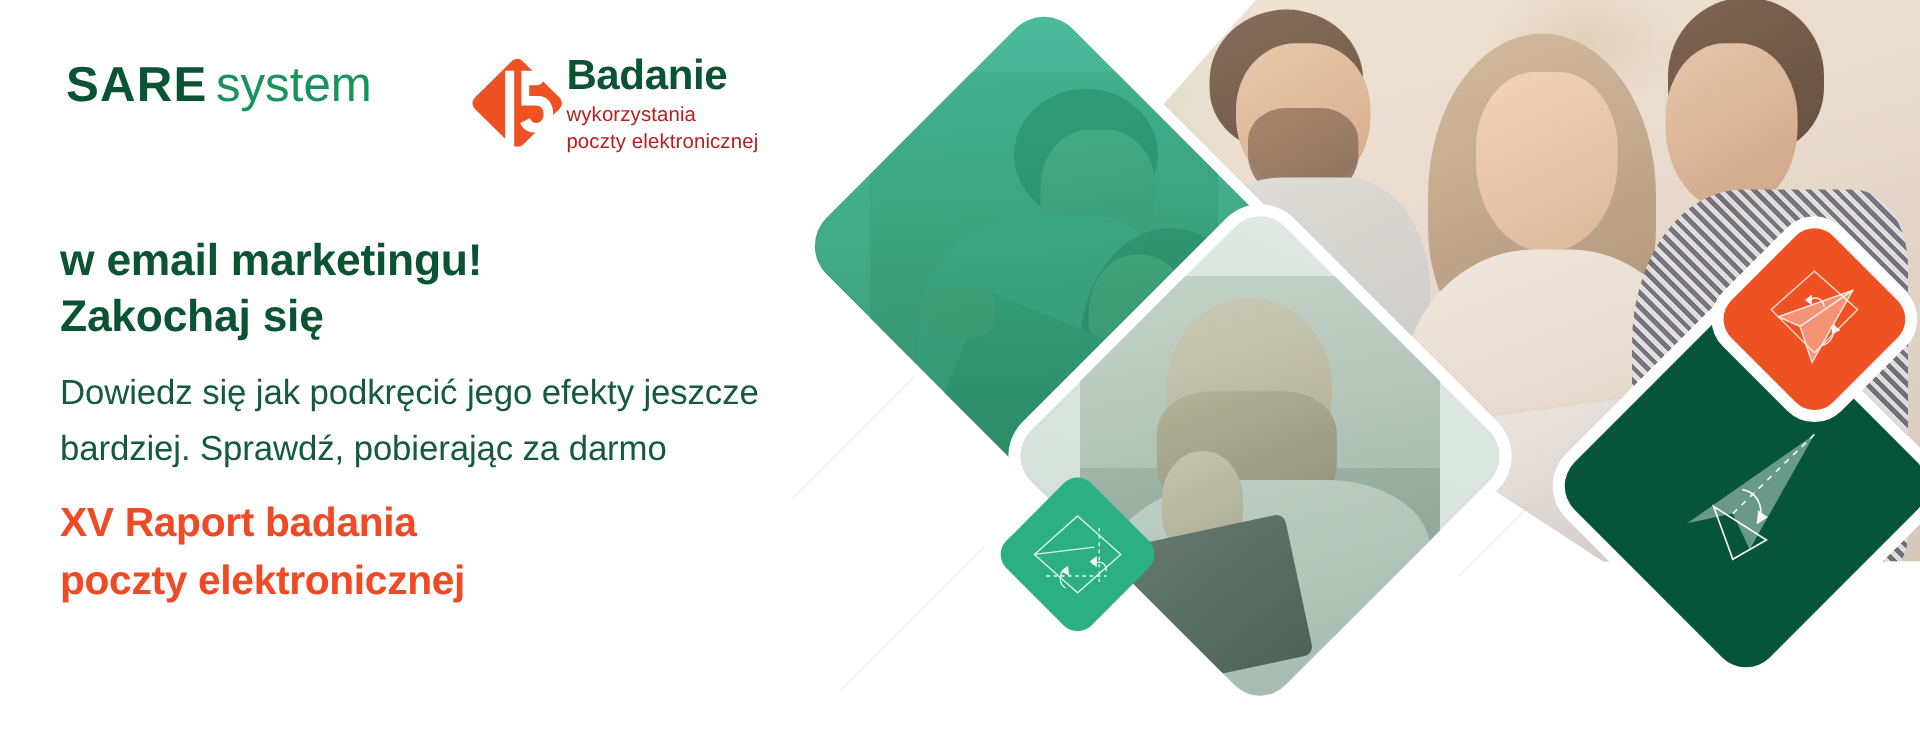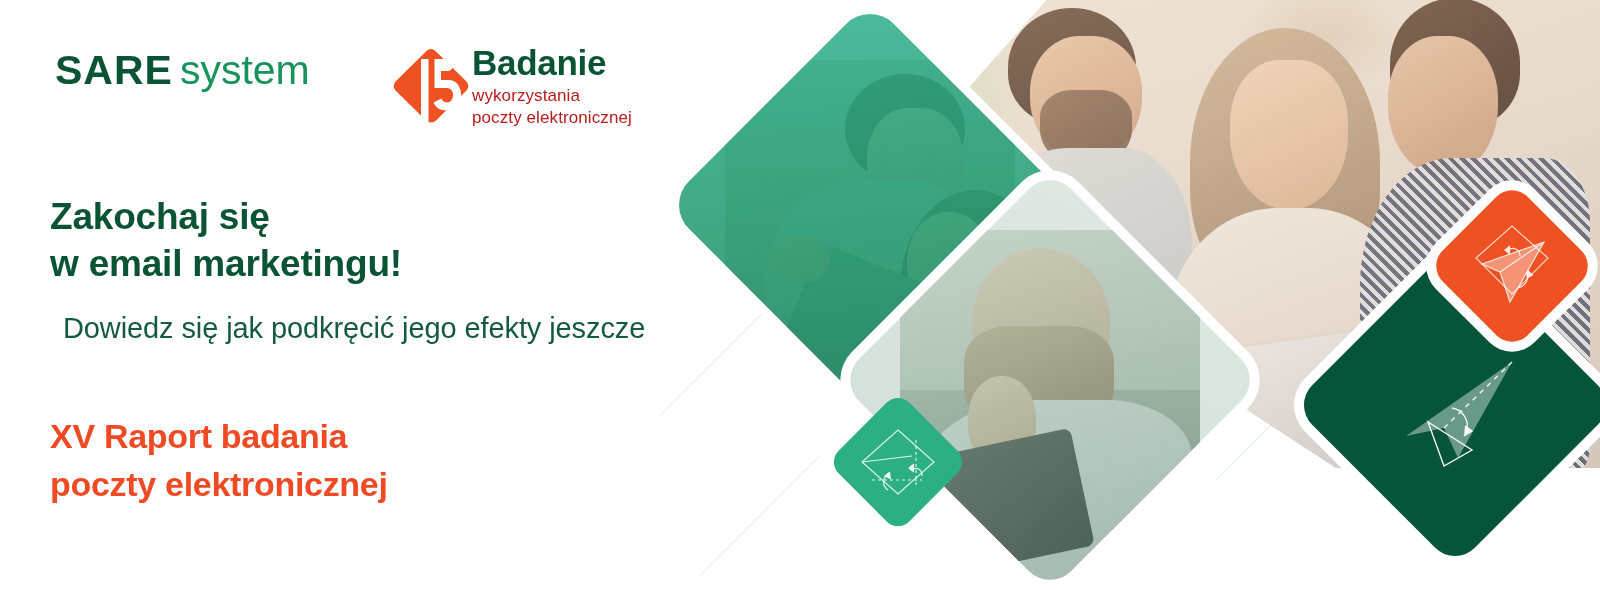--- a/index.html
+++ b/index.html
@@ -102,21 +102,20 @@
     letter-spacing: -0.2px;
   }
   .body-copy {
     position: absolute;
     left: 50px;
     top: 305px;
     font-size: 29px;
     color: #155a40;
     line-height: 1.6;
     letter-spacing: -0.1px;
-    margin-left: 13px;
   }
   .report-title {
     position: absolute;
     left: 50px;
     top: 413px;
     font-size: 34px;
     font-weight: bold;
     color: #ef4a23;
     line-height: 1.4;
     letter-spacing: -0.3px;
@@ -373,26 +372,27 @@
       <div class="badanie-text">
         <div class="badanie-title">Badanie</div>
         <div class="badanie-sub">
           <div>wykorzystania</div>
           <div>poczty elektronicznej</div>
         </div>
       </div>
     </div>
 
     <div class="headline">
+      <div>w email marketingu!</div>
       <div>Zakochaj się</div>
-      <div>w email marketingu!</div>
     </div>
 
     <div class="body-copy">
       <div>Dowiedz się jak podkręcić jego efekty jeszcze</div>
+      <div>bardziej.  Sprawdź, pobierając za darmo</div>
     </div>
 
     <div class="report-title">
       <div>XV Raport badania</div>
       <div>poczty elektronicznej</div>
     </div>
 
   </div>
 </div>
 

